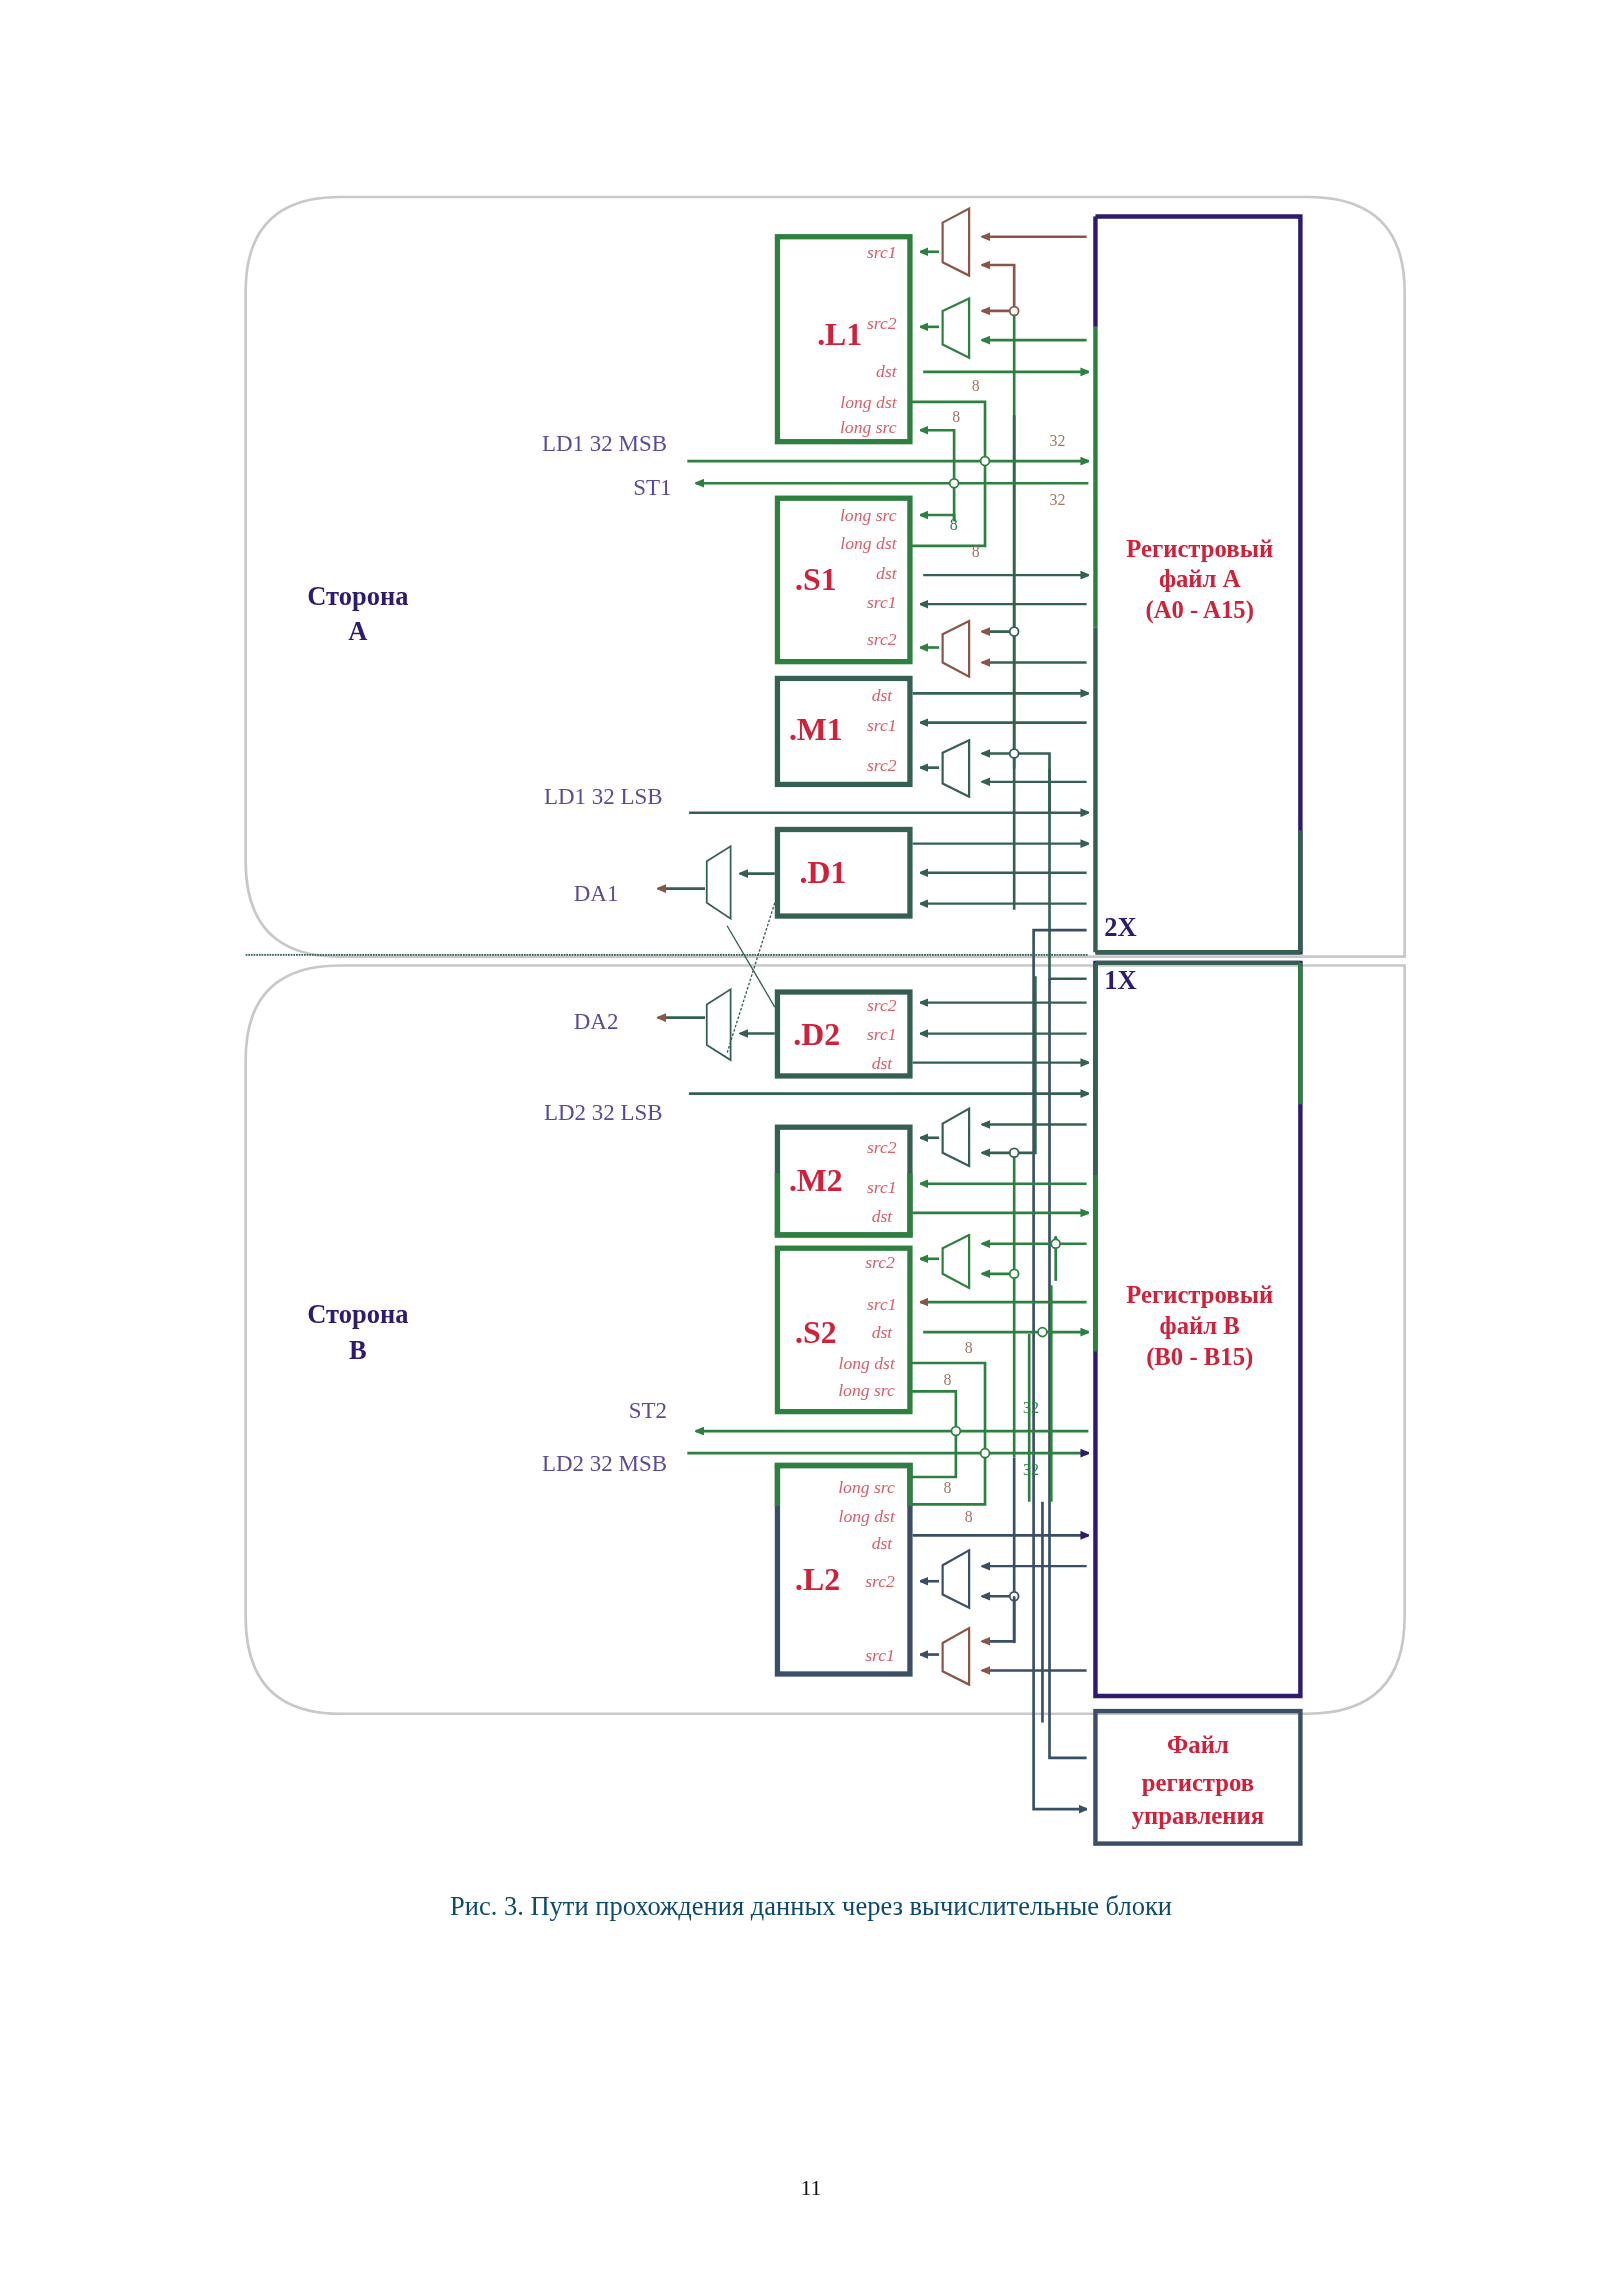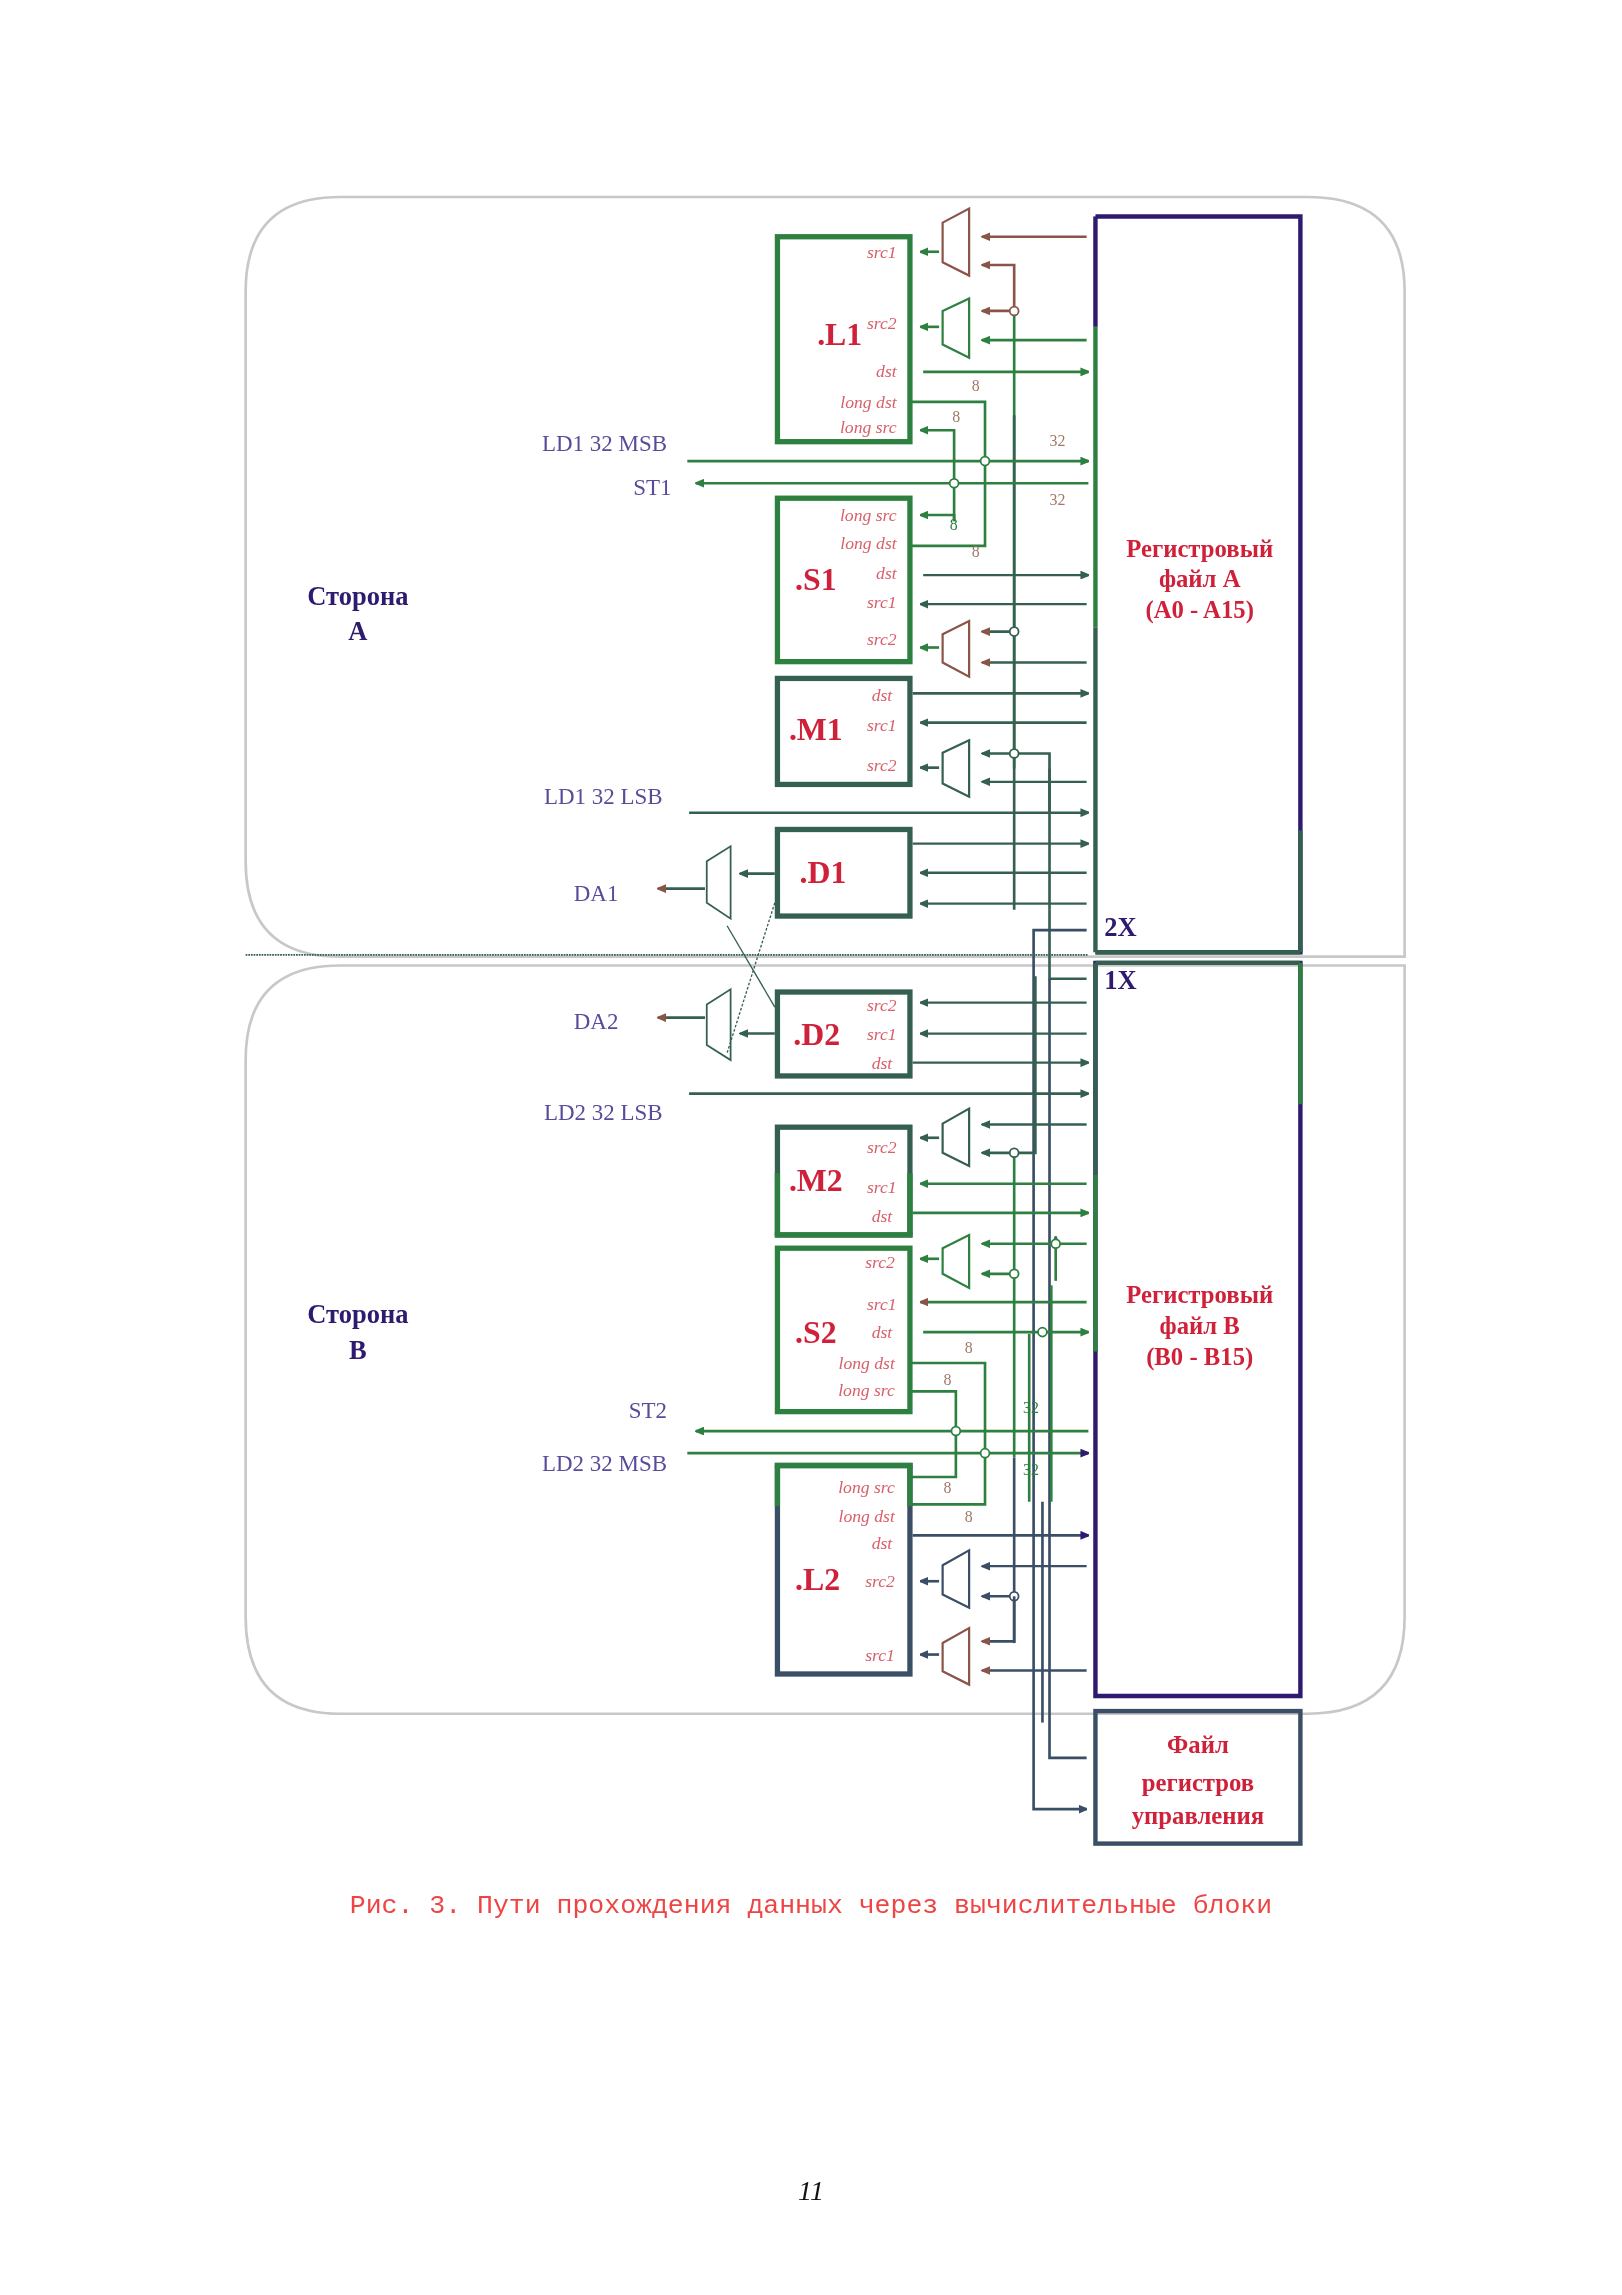--- a/index.html
+++ b/index.html
@@ -6,22 +6,22 @@
   body { width: 1622px; height: 2295px; position: relative; overflow: hidden; font-family: "Liberation Serif", "DejaVu Serif", serif; }
   svg#diagram { position: absolute; left: 0; top: 0; }
   .unit-name { font-family: "Liberation Serif", serif; font-weight: bold; fill: #d0213a; font-size: 36px; }
   .port { font-family: "Liberation Serif", serif; font-style: italic; fill: #d8606a; font-size: 20px; }
   .bus-label { font-family: "Liberation Serif", serif; fill: #5a4a9a; font-size: 26px; }
   .side-label { font-family: "Liberation Serif", serif; font-weight: bold; fill: #2e1a6e; font-size: 30px; }
   .reg-label { font-family: "Liberation Serif", serif; font-weight: bold; fill: #d0213a; font-size: 28px; }
   .x-label { font-family: "Liberation Serif", serif; font-weight: bold; fill: #2e1a6e; font-size: 30px; }
   .width-label { font-family: "Liberation Serif", serif; fill: #a07868; font-size: 18px; }
   .width-label-g { font-family: "Liberation Serif", serif; fill: #2e8040; font-size: 18px; }
-  .caption { position: absolute; left: 0; width: 1622px; top: 1891px; text-align: center; font-family: Liberation Mono, monospace; font-size: 26.5px; color: #ef4444; }
-  .page-num { position: absolute; left: 0; width: 1622px; top: 2175px; text-align: center; font-family: "Liberation Serif", serif; font-size: 28px; color: #111; font-style: italic; }
+  .caption { position: absolute; left: 0; width: 1622px; top: 1891px; text-align: center; font-family: Liberation Serif, serif; font-size: 26.5px; color: #0c4a6e; }
+  .page-num { position: absolute; left: 0; width: 1622px; top: 2175px; text-align: center; font-family: "Liberation Serif", serif; font-size: 22px; color: #111; }
 </style>
 </head>
 <body>
 
 <svg id="diagram" width="1622" height="2295" viewBox="0 0 1836 2598" xmlns="http://www.w3.org/2000/svg">
   <defs>
     <marker id="ag" markerWidth="10" markerHeight="10" refX="9" refY="5" orient="auto" markerUnits="userSpaceOnUse">
         <path d="M0,0 L12,5 L0,10 z" fill="#2e8040"></path>
       </marker>
     <marker id="adg" markerWidth="10" markerHeight="10" refX="9" refY="5" orient="auto" markerUnits="userSpaceOnUse">

